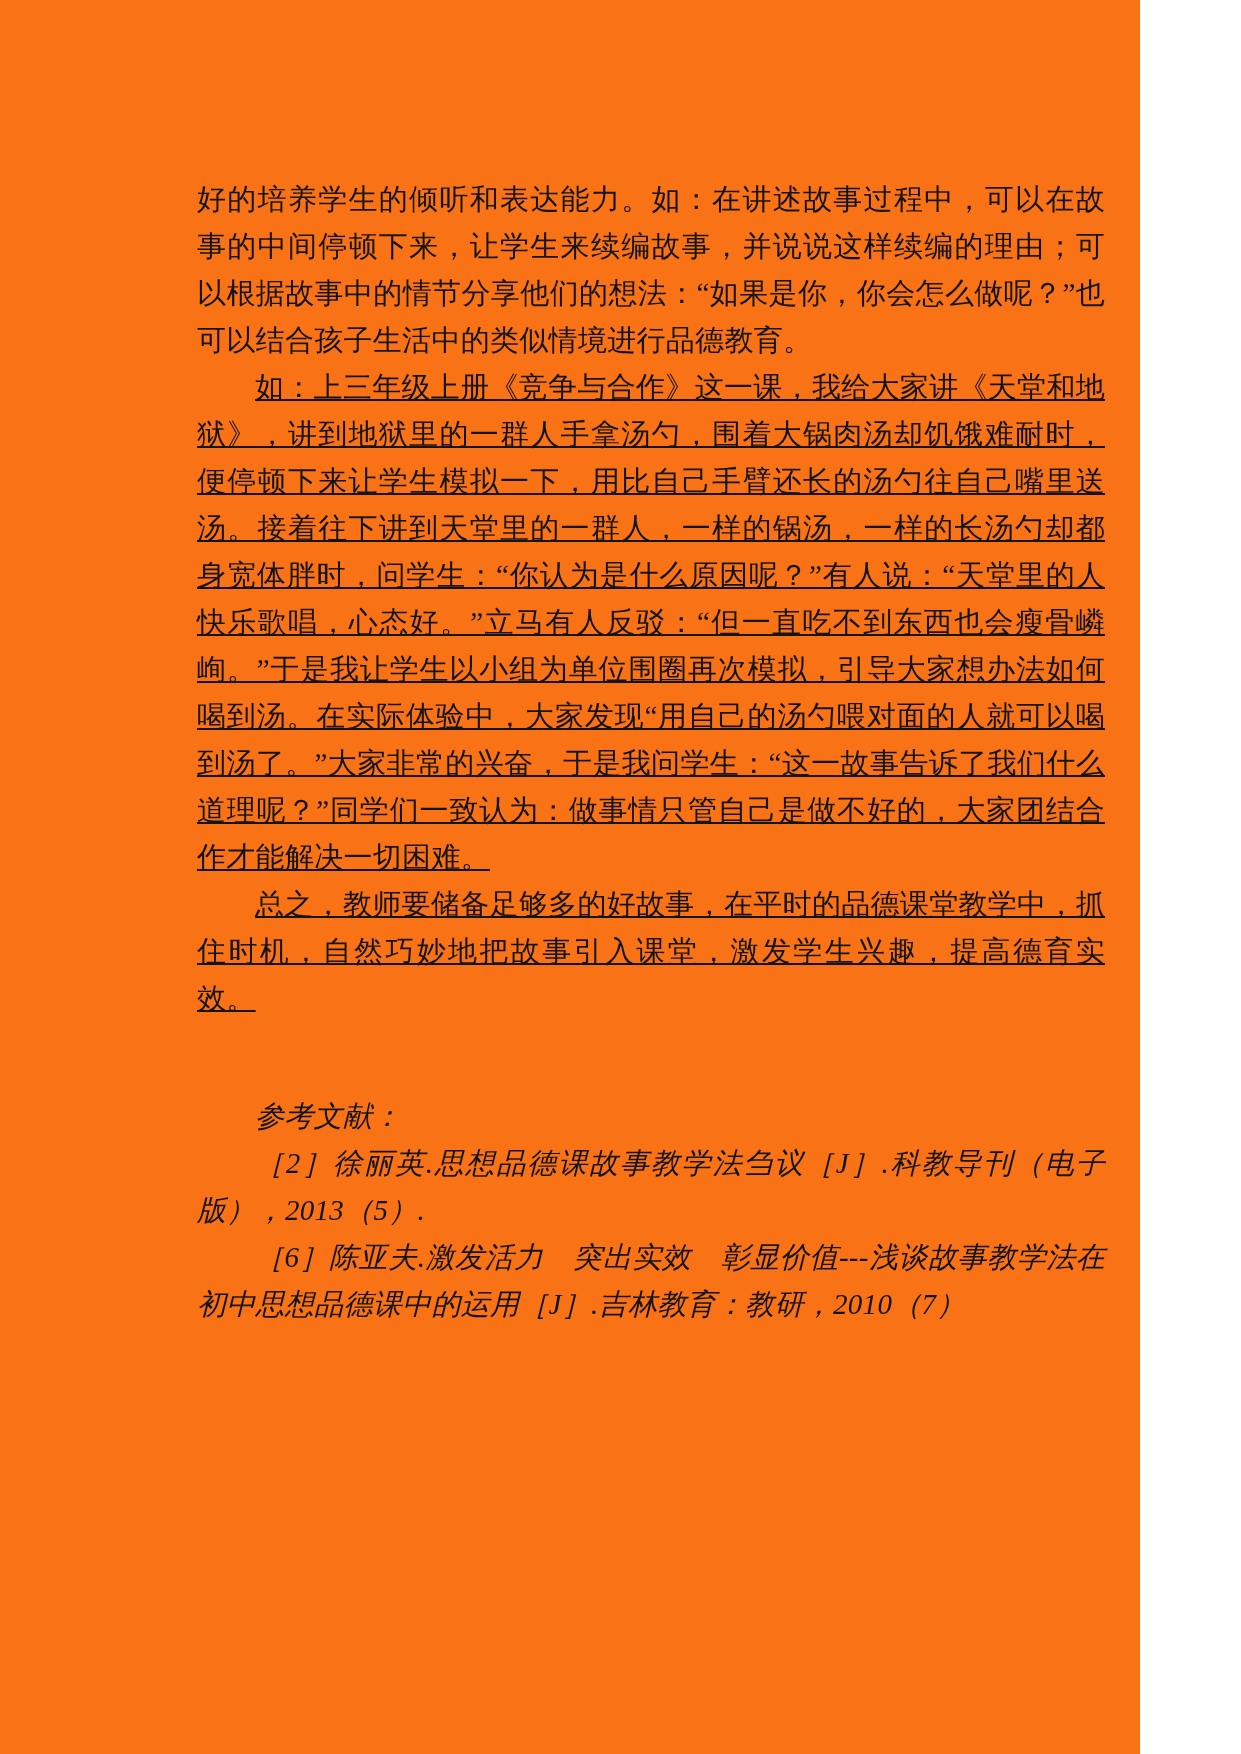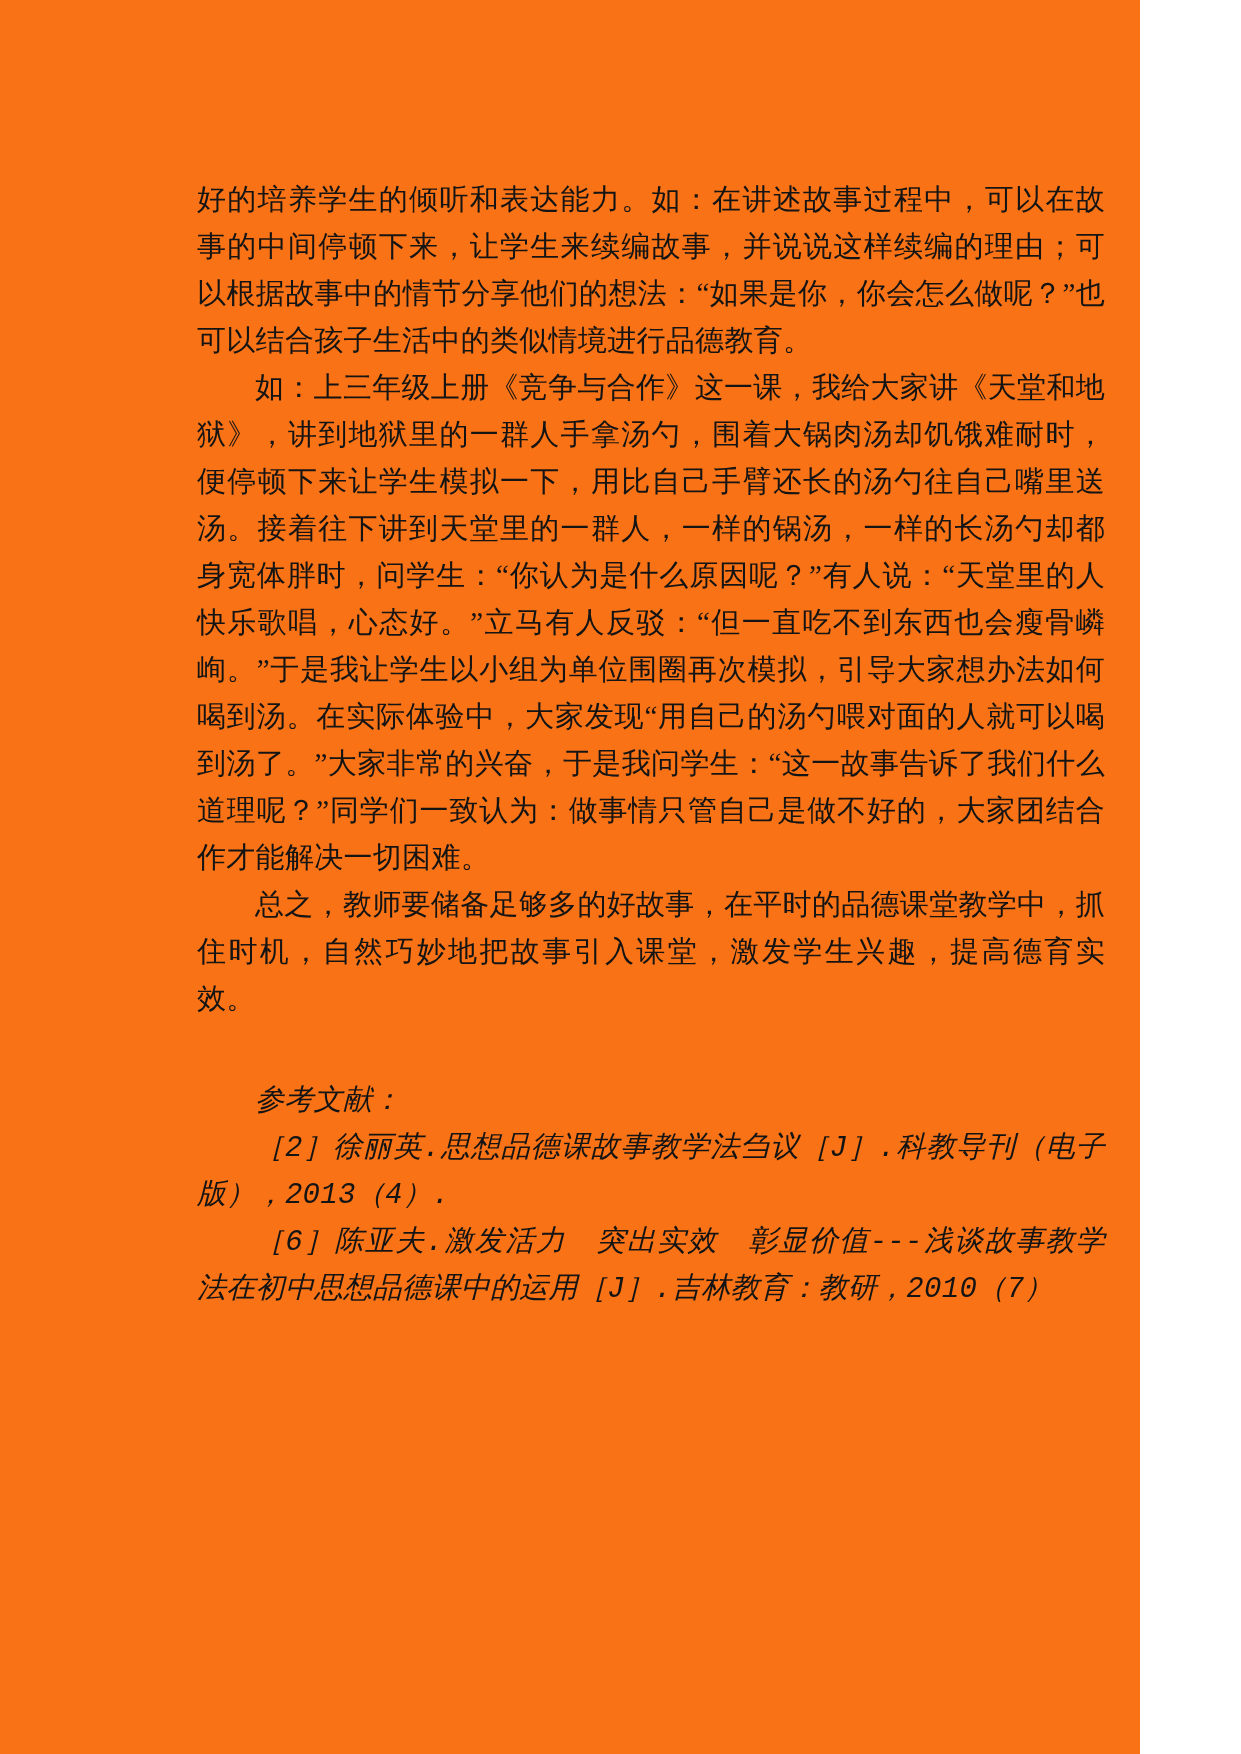--- a/index.html
+++ b/index.html
@@ -26,38 +26,38 @@
     font-size: 29px;
     line-height: 47px;
     color: #141414;
     text-align: justify;
     text-justify: inter-character;
     letter-spacing: 0.3px;
     word-break: break-all;
   }
   .indent {
     text-indent: 2em;
+    text-decoration: underline;
   }
   .references {
-    margin-top: 56px;
-    font-family: Liberation Mono, monospace;
+    margin-top: 71px;
   }
   .references p {
     font-style: italic; 
     text-indent: 2em;
   }
 </style>
 </head>
 <body>
 
 <div class="page">
   <div class="content">
     <p>好的培养学生的倾听和表达能力。如：在讲述故事过程中，可以在故事的中间停顿下来，让学生来续编故事，并说说这样续编的理由；可以根据故事中的情节分享他们的想法：“如果是你，你会怎么做呢？”也可以结合孩子生活中的类似情境进行品德教育。</p>
     <p class="indent">如：上三年级上册《竞争与合作》这一课，我给大家讲《天堂和地狱》，讲到地狱里的一群人手拿汤勺，围着大锅肉汤却饥饿难耐时，便停顿下来让学生模拟一下，用比自己手臂还长的汤勺往自己嘴里送汤。接着往下讲到天堂里的一群人，一样的锅汤，一样的长汤勺却都身宽体胖时，问学生：“你认为是什么原因呢？”有人说：“天堂里的人快乐歌唱，心态好。”立马有人反驳：“但一直吃不到东西也会瘦骨嶙峋。”于是我让学生以小组为单位围圈再次模拟，引导大家想办法如何喝到汤。在实际体验中，大家发现“用自己的汤勺喂对面的人就可以喝到汤了。”大家非常的兴奋，于是我问学生：“这一故事告诉了我们什么道理呢？”同学们一致认为：做事情只管自己是做不好的，大家团结合作才能解决一切困难。</p>
     <p class="indent">总之，教师要储备足够多的好故事，在平时的品德课堂教学中，抓住时机，自然巧妙地把故事引入课堂，激发学生兴趣，提高德育实效。</p>
 
     <div class="references">
       <p>参考文献：</p>
-      <p>［2］徐丽英.思想品德课故事教学法刍议［J］.科教导刊（电子版），2013（4）.</p>
+      <p>［2］徐丽英.思想品德课故事教学法刍议［J］.科教导刊（电子版），2013（5）.</p>
       <p>［6］陈亚夫.激发活力　突出实效　彰显价值---浅谈故事教学法在初中思想品德课中的运用［J］.吉林教育：教研，2010（7）</p>
     </div>
   </div>
 </div>
 
 </body></html>

